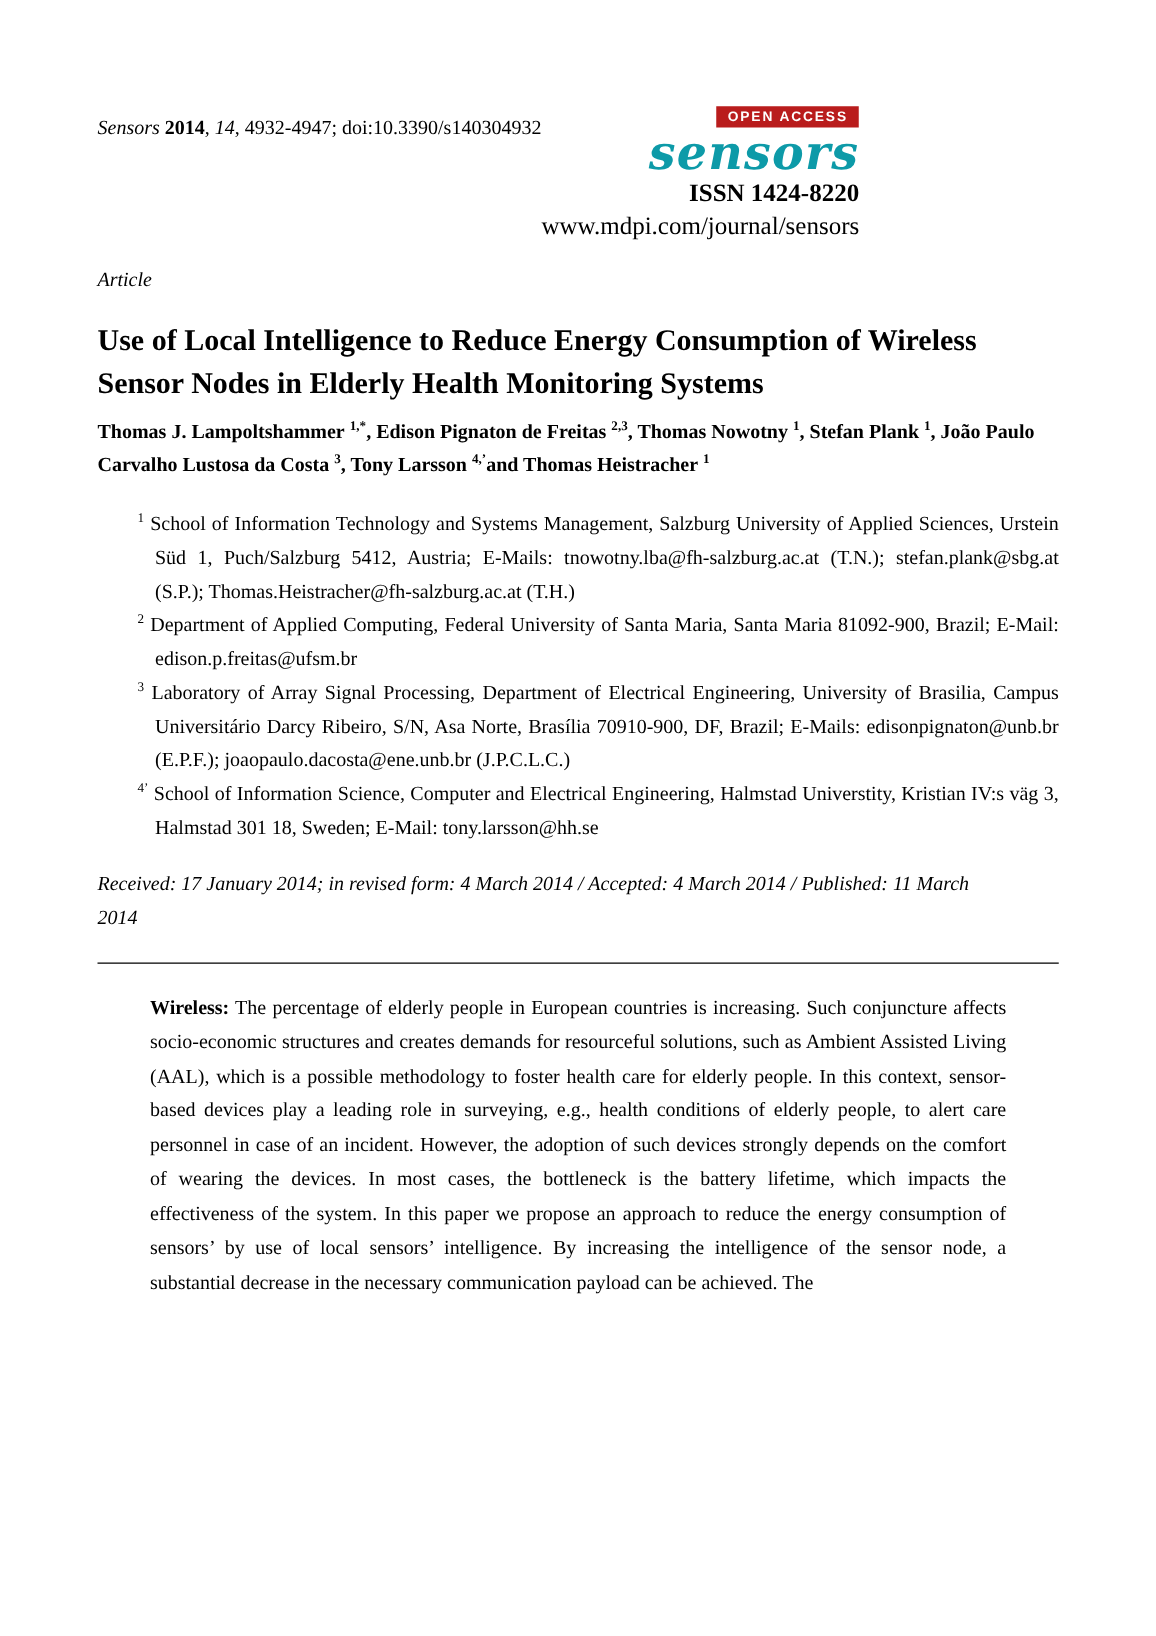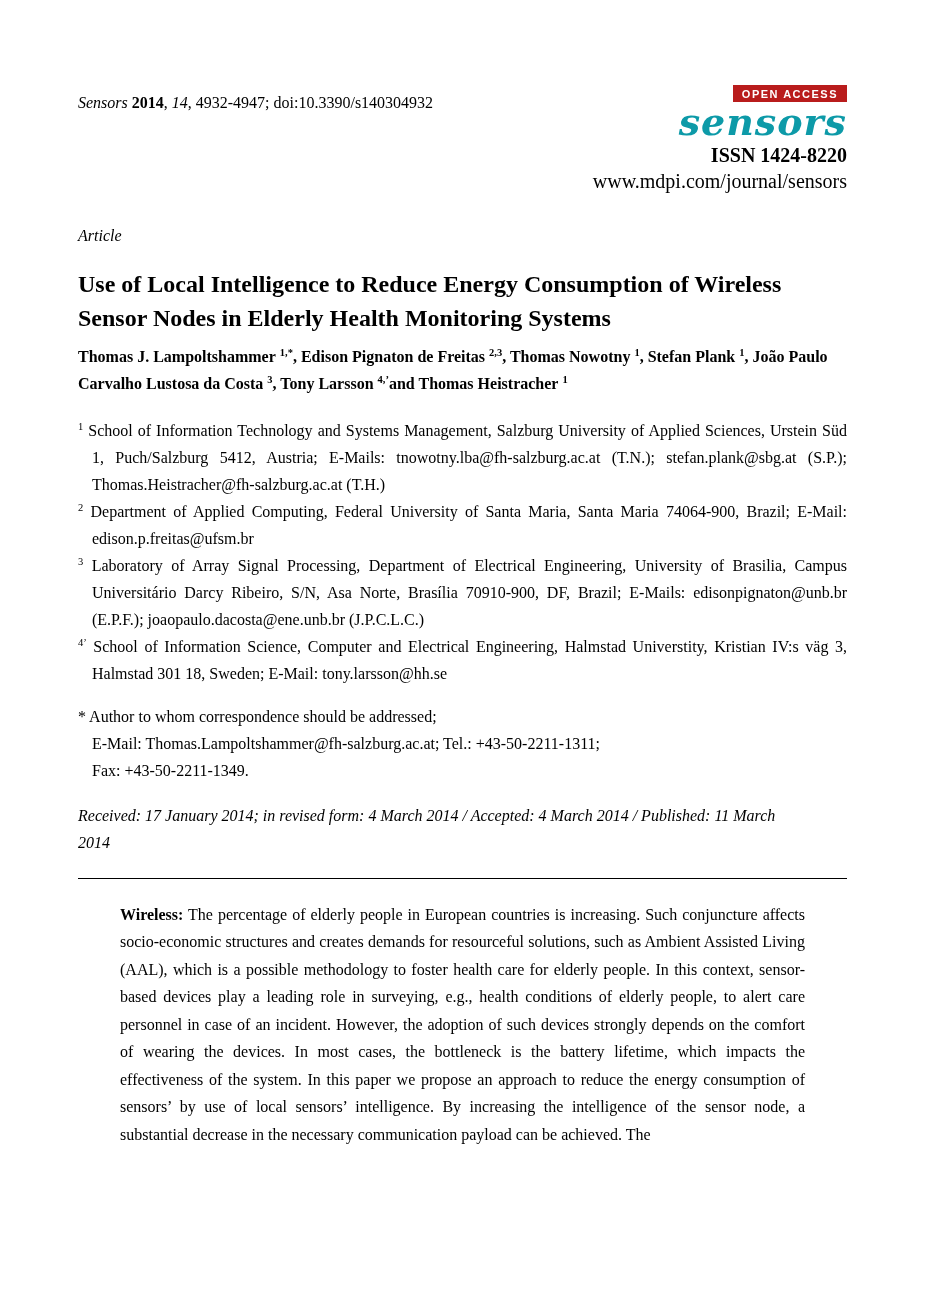--- a/index.html
+++ b/index.html
@@ -2,41 +2,41 @@
 <html><head>
 <meta charset="utf-8">
 <style>
   html, body { margin: 0; padding: 0; background: #ffffff; }
   .page {
     width: 925px; height: 1309px; background: #ffffff; box-sizing: border-box;
     padding: 84px 78px 0 78px;
     font-family: "Liberation Serif", serif; font-size: 16px; color: #000;
     overflow: hidden; position: relative;
   }
-  .top { display: flex; justify-content: space-between; align-items: flex-start; }
+  .top { display: flex; justify-content: flex-start; align-items: flex-start; }
   .citation { font-size: 16px; padding-top: 10px; white-space: nowrap; }
   .it { font-style: italic; }
   .b  { font-weight: bold; }
   .brand { text-align: right; }
   .badge {
     display: inline-block; background: #b91c1c; color: #ffffff;
     font-family: "Liberation Sans", sans-serif; font-size: 11px; font-weight: bold;
     letter-spacing: 1.5px; padding: 3px 9px 2px 9px;
   }
   .logo {
     font-family: "DejaVu Serif", serif; font-style: italic; font-weight: bold;
     font-size: 38px; color: #0d9aa8; line-height: 1.05; letter-spacing: 1px; margin-top: 0;
   }
   .issn { font-weight: bold; font-size: 20px; margin-top: 2px; }
   .site { font-size: 20px; margin-top: 3px; }
-  .article-type { font-style: italic; margin-top: 34px; }
+  .article-type { font-style: italic; margin-top: 23px; }
   .title { font-size: 24px; font-weight: bold; line-height: 34px; margin: 22px 0 0 0; }
   .authors { font-weight: bold; margin-top: 8px; line-height: 27px; text-align: left; }
   sup { font-size: 10.5px; line-height: 0; }
-  .affiliations { margin-top: 20px; }
+  .affiliations { margin-top: 20px; margin-left: 32px; }
   .aff { padding-left: 14px; text-indent: -14px; text-align: justify; line-height: 27px; }
   .correspondence { margin-top: 16px; line-height: 27px; }
   .corr-line.indent { padding-left: 14px; }
   .dates { font-style: italic; margin-top: 18px; line-height: 27px; max-width: 700px; }
   .rule { border: none; border-top: 1.5px solid #000; margin: 22px 0 0 0; }
   .abstract { margin: 22px 42px 0 42px; text-align: justify; line-height: 27.5px; }
 </style>
 </head>
 <body>
 
@@ -53,30 +53,25 @@
   </div>
 
   <div class="article-type">Article</div>
 
   <h1 class="title">Use of Local Intelligence to Reduce Energy Consumption of Wireless Sensor Nodes in Elderly Health Monitoring Systems</h1>
 
   <div class="authors"><span>Thomas J. Lampoltshammer</span>&nbsp;<sup>1,*</sup>, <span>Edison Pignaton de Freitas</span>&nbsp;<sup>2,3</sup>, <span>Thomas Nowotny</span>&nbsp;<sup>1</sup>, <span>Stefan Plank</span>&nbsp;<sup>1</sup>, <span>João Paulo Carvalho Lustosa da Costa</span>&nbsp;<sup>3</sup>, <span>Tony Larsson</span>&nbsp;<sup>4,’</sup>and <span>Thomas Heistracher</span>&nbsp;<sup>1</sup></div>
 
   <div class="affiliations">
       <div class="aff"><sup>1</sup><span> School of Information Technology and Systems Management, Salzburg University of Applied Sciences, Urstein Süd 1, Puch/Salzburg 5412, Austria; E-Mails: tnowotny.lba@fh-salzburg.ac.at (T.N.); stefan.plank@sbg.at (S.P.); Thomas.Heistracher@fh-salzburg.ac.at (T.H.)</span></div>
-      <div class="aff"><sup>2</sup><span> Department of Applied Computing, Federal University of Santa Maria, Santa Maria 74064-900, Brazil; E-Mail: edison.p.freitas@ufsm.br</span></div>
+      <div class="aff"><sup>2</sup><span> Department of Applied Computing, Federal University of Santa Maria, Santa Maria 81092-900, Brazil; E-Mail: edison.p.freitas@ufsm.br</span></div>
       <div class="aff"><sup>3</sup><span> Laboratory of Array Signal Processing, Department of Electrical Engineering, University of Brasilia, Campus Universitário Darcy Ribeiro, S/N, Asa Norte, Brasília 70910-900, DF, Brazil; E-Mails: edisonpignaton@unb.br (E.P.F.); joaopaulo.dacosta@ene.unb.br (J.P.C.L.C.)</span></div>
       <div class="aff"><sup>4’</sup><span> School of Information Science, Computer and Electrical Engineering, Halmstad Universtity, Kristian IV:s väg 3, Halmstad 301 18, Sweden; E-Mail: tony.larsson@hh.se</span></div>
     </div>
 
-  <div class="correspondence">
-      <div class="corr-line">* Author to whom correspondence should be addressed;</div>
-      <div class="corr-line indent">E-Mail: Thomas.Lampoltshammer@fh-salzburg.ac.at; Tel.: +43-50-2211-1311;</div>
-      <div class="corr-line indent">Fax: +43-50-2211-1349.</div>
-    </div>
 
   <div class="dates">Received: 17 January 2014; in revised form: 4 March 2014 / Accepted: 4 March 2014 / Published: 11 March 2014</div>
 
   <hr class="rule">
 
   <div class="abstract">
     <span class="b">Wireless:</span>
     <span>The percentage of elderly people in European countries is increasing. Such conjuncture affects socio-economic structures and creates demands for resourceful solutions, such as Ambient Assisted Living (AAL), which is a possible methodology to foster health care for elderly people. In this context, sensor-based devices play a leading role in surveying, e.g., health conditions of elderly people, to alert care personnel in case of an incident. However, the adoption of such devices strongly depends on the comfort of wearing the devices. In most cases, the bottleneck is the battery lifetime, which impacts the effectiveness of the system. In this paper we propose an approach to reduce the energy consumption of sensors’ by use of local sensors’ intelligence. By increasing the intelligence of the sensor node, a substantial decrease in the necessary communication payload can be achieved. The</span>
   </div>
 

